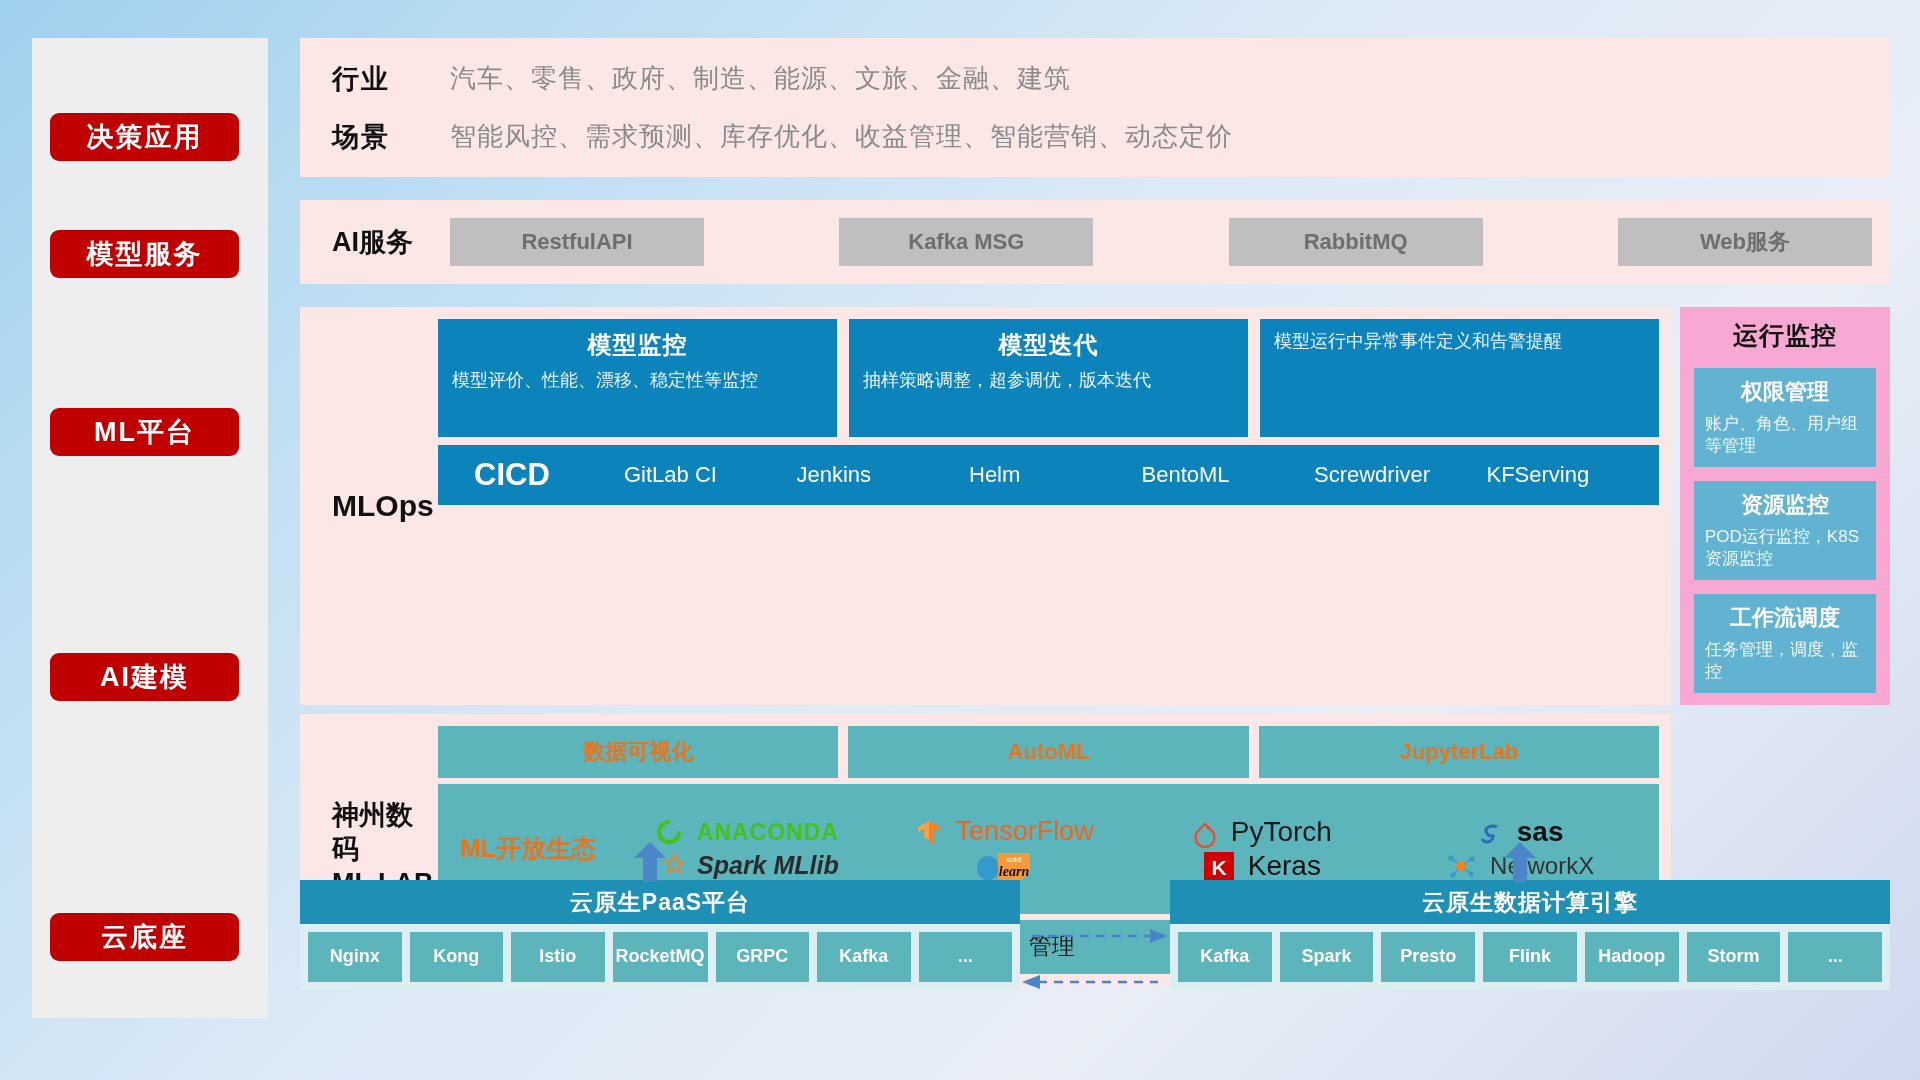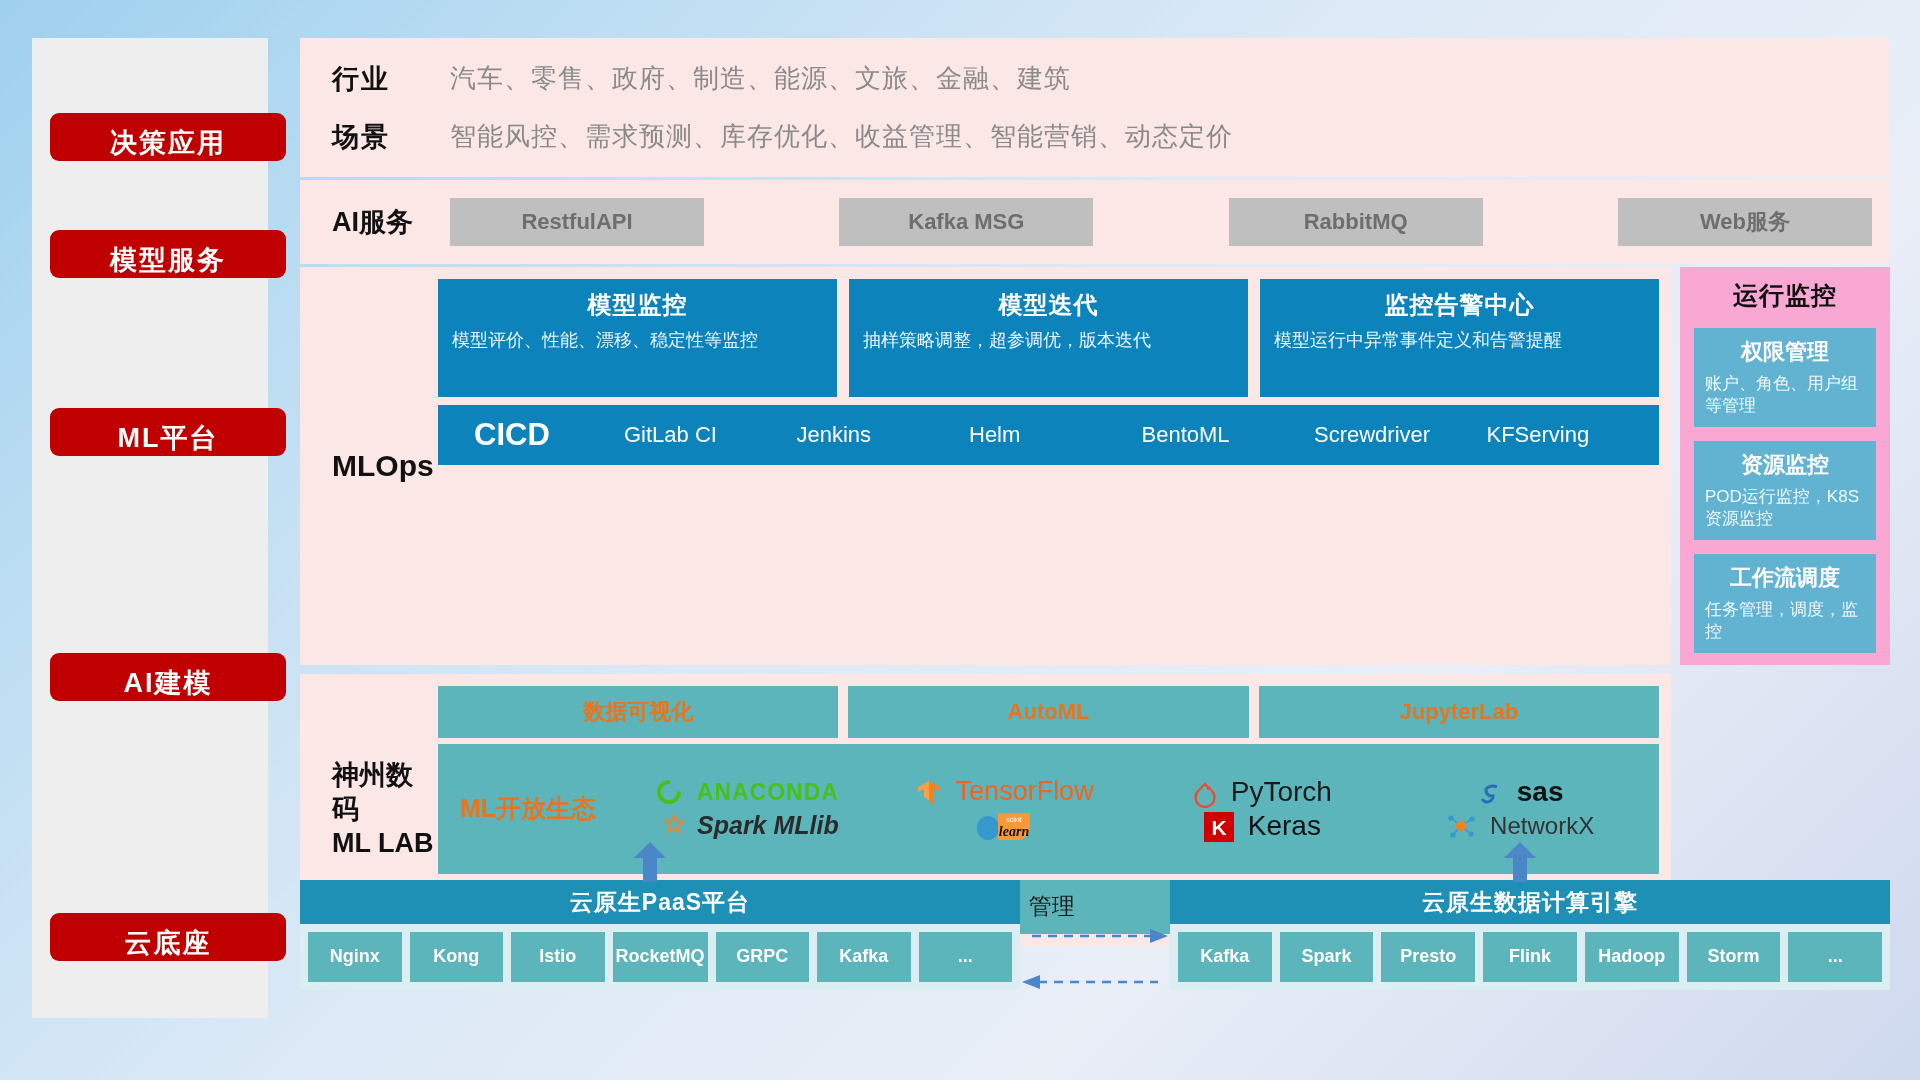--- a/index.html
+++ b/index.html
@@ -14,38 +14,38 @@
   }
 
   
   #left-rail {
     position: absolute; left: 32px; top: 38px;
     width: 236px; height: 980px;
     background: #eeeeee;
     display: flex; flex-direction: column;
   }
   .rail-pill {
-    position: absolute; left: 18px; width: 236px; height: 48px;
+    position: absolute; left: 18px; width: 189px; height: 48px;
     background: #c00000; border-radius: 9px;
     color: #fff; font-size: 27px; font-weight: bold;
-    display: flex; align-items: flex-end; justify-content: center;
+    display: flex; align-items: center; justify-content: center;
     letter-spacing: 2px; white-space: nowrap;
   }
   #pill-0 { top: 75px; }
   #pill-1 { top: 192px; }
   #pill-2 { top: 370px; }
   #pill-3 { top: 615px; }
   #pill-4 { top: 875px; }
 
   
   #main { position: absolute; left: 300px; top: 38px; width: 1590px; }
 
   .pink-band {
     background: #fbe7e6;
-    margin-bottom: 3px;
+    margin-bottom: 23px;
   }
 
   
   #row-apps { display: flex; flex-direction: column; justify-content: center;
               height: 139px; padding: 0 0 0 32px; }
   .app-line { display: flex; align-items: center; height: 58px; }
   .app-key {
     width: 118px; flex: 0 0 118px; font-size: 27px; font-weight: bold;
     color: #111; letter-spacing: 2px;
   }
@@ -186,21 +186,20 @@
         <div id="mlops-cards">
           <div class="mlops-card">
             <div class="mlops-card-title">模型监控</div>
             <div class="mlops-card-desc">模型评价、性能、漂移、稳定性等监控</div>
           </div>
           <div class="mlops-card">
             <div class="mlops-card-title">模型迭代</div>
             <div class="mlops-card-desc">抽样策略调整，超参调优，版本迭代</div>
           </div>
           <div class="mlops-card">
-            <div class="mlops-card-title">监控告警中心</div>
             <div class="mlops-card-desc">模型运行中异常事件定义和告警提醒</div>
           </div>
         </div>
         <div id="cicd-bar">
           <div id="cicd-title">CICD</div>
           <div id="cicd-items">
             <div class="cicd-item">GitLab CI</div>
             <div class="cicd-item">Jenkins</div>
             <div class="cicd-item">Helm</div>
             <div class="cicd-item">BentoML</div>

